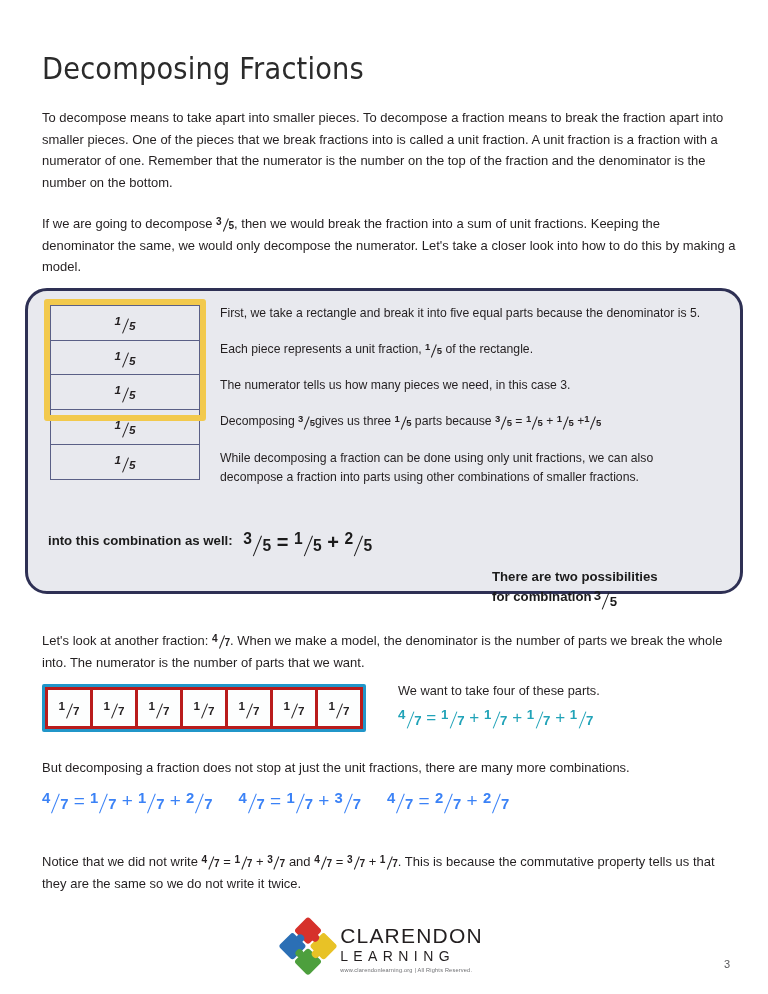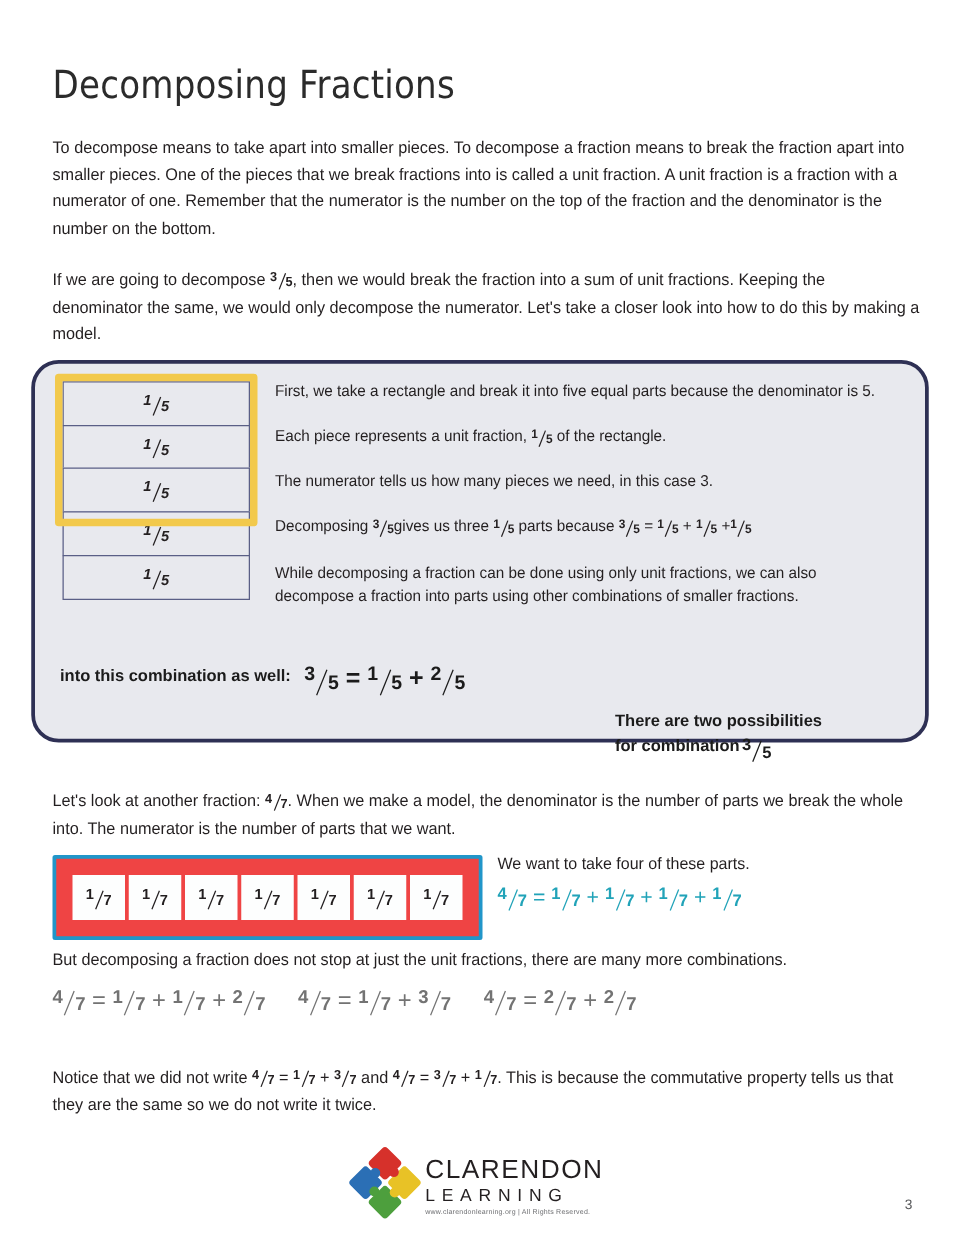--- a/index.html
+++ b/index.html
@@ -188,23 +188,23 @@
   }
 
   
   .sevenths {
     position: absolute;
     left: 42px;
     top: 684px;
     display: flex;
     box-sizing: border-box;
     border: 3px solid #2196c9;
-    background: #ef4444;
+    background: #b91c1c;
     gap: 3px;
-    padding: 13px;
+    padding: 3px;
     border-radius: 2px;
   }
   .seventh-cell {
     width: 42px;
     height: 36px;
     background: #fdfefe;
     display: flex;
     align-items: center;
     justify-content: center;
     font-size: 15px;
@@ -233,21 +233,21 @@
   }
 
   .eq-row {
     position: absolute;
     left: 42px;
     top: 790px;
     width: 700px;
     display: flex;
     align-items: baseline;
     gap: 26px;
-    color: #737373;
+    color: #3b82f6;
     font-size: 19px;
     white-space: nowrap;
   }
 
   
   .footer {
     position: absolute;
     left: 0;
     right: 0;
     top: 925px;

